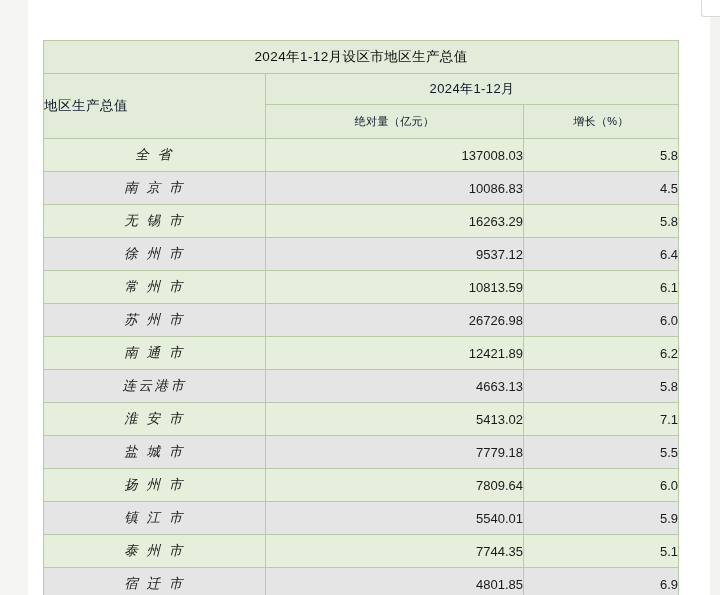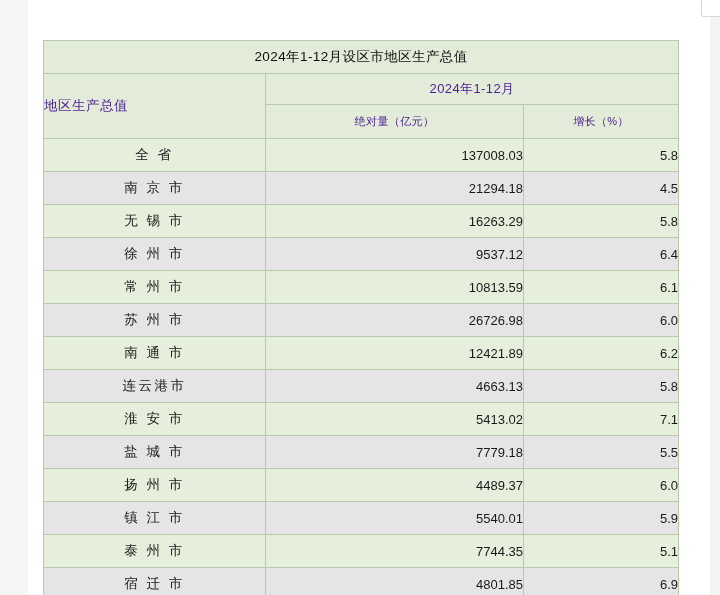--- a/index.html
+++ b/index.html
@@ -68,21 +68,21 @@
     background: #e3ecd8;
     text-align: center;
     height: 32px;
     font-size: 13.5px;
     letter-spacing: 0.4px;
     color: #111;
   }
   .hdr {
     background: #e3ecd8;
     text-align: center;
-    color: #4c1d95;
+    color: #0f172a;
   }
   .hdr-rowspan {
     height: 64px;
     text-align: left;
     padding-left: 8px;
     font-size: 13.5px;
     letter-spacing: 0.5px;
   }
   .hdr-period {
     height: 30px;
@@ -95,20 +95,21 @@
     letter-spacing: 0.4px;
   }
   tr.band-a td { background: #e6efdc; }
   tr.band-b td { background: #e5e5e5; }
   td.region {
     height: 32px;
     text-align: center;
     font-size: 13.5px;
     letter-spacing: 2.5px;
     padding-left: 2px;
+    font-style: italic;
   }
   td.num {
     height: 32px;
     text-align: right;
     padding-right: 14px;
     font-size: 13px;
     font-family: Liberation Sans, sans-serif;
   }
   .col-region { width: 222px; }
   .col-abs { width: 258px; }
@@ -144,21 +145,21 @@
         </tr>
       </thead>
       <tbody>
         <tr class="band-a">
           <td class="region">全  省</td>
           <td class="num">137008.03</td>
           <td class="num">5.8</td>
         </tr>
         <tr class="band-b">
           <td class="region">南 京 市</td>
-          <td class="num">21294.18</td>
+          <td class="num">10086.83</td>
           <td class="num">4.5</td>
         </tr>
         <tr class="band-a">
           <td class="region">无 锡 市</td>
           <td class="num">16263.29</td>
           <td class="num">5.8</td>
         </tr>
         <tr class="band-b">
           <td class="region">徐 州 市</td>
           <td class="num">9537.12</td>
@@ -189,21 +190,21 @@
           <td class="num">5413.02</td>
           <td class="num">7.1</td>
         </tr>
         <tr class="band-b">
           <td class="region">盐 城 市</td>
           <td class="num">7779.18</td>
           <td class="num">5.5</td>
         </tr>
         <tr class="band-a">
           <td class="region">扬 州 市</td>
-          <td class="num">4489.37</td>
+          <td class="num">7809.64</td>
           <td class="num">6.0</td>
         </tr>
         <tr class="band-b">
           <td class="region">镇 江 市</td>
           <td class="num">5540.01</td>
           <td class="num">5.9</td>
         </tr>
         <tr class="band-a">
           <td class="region">泰 州 市</td>
           <td class="num">7744.35</td>

